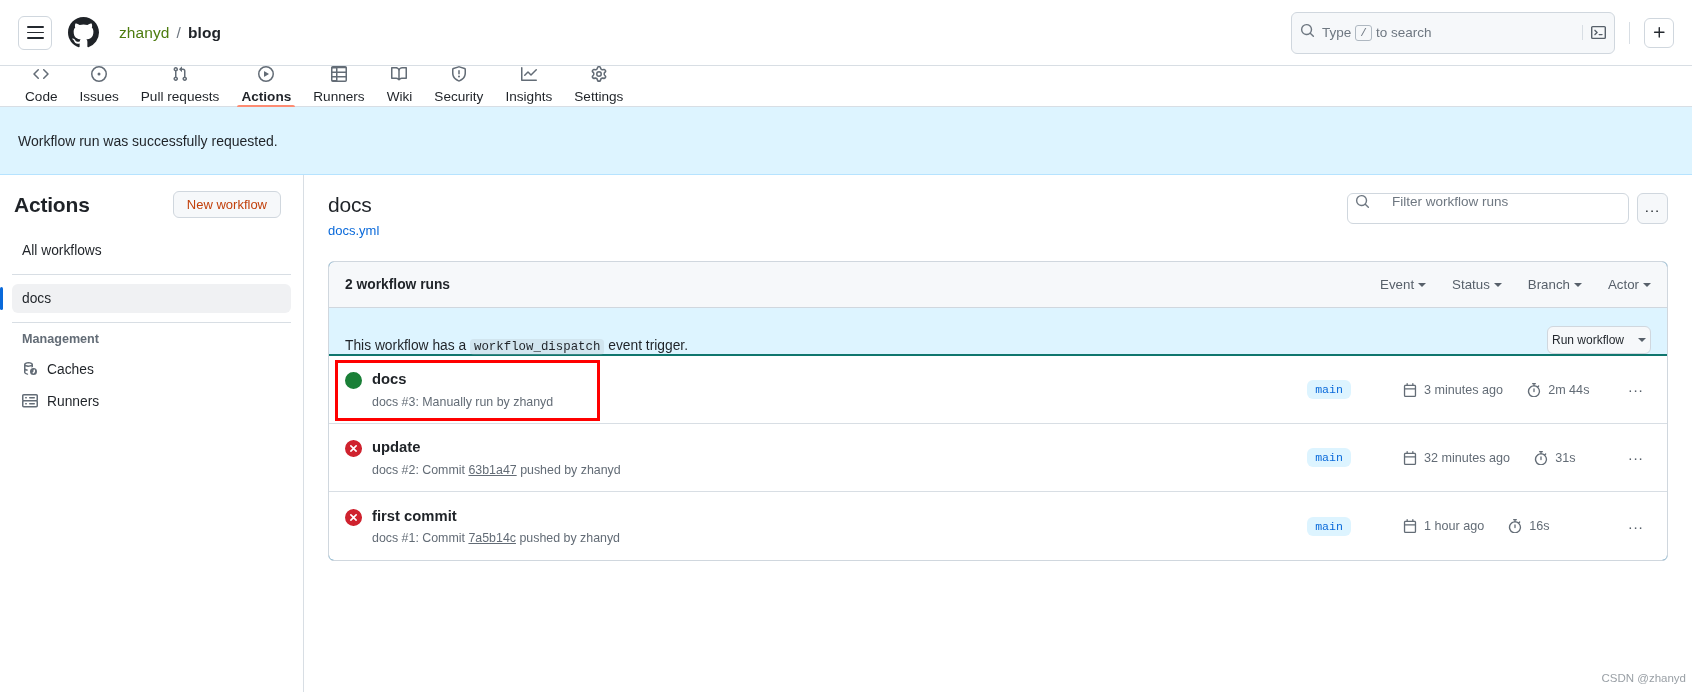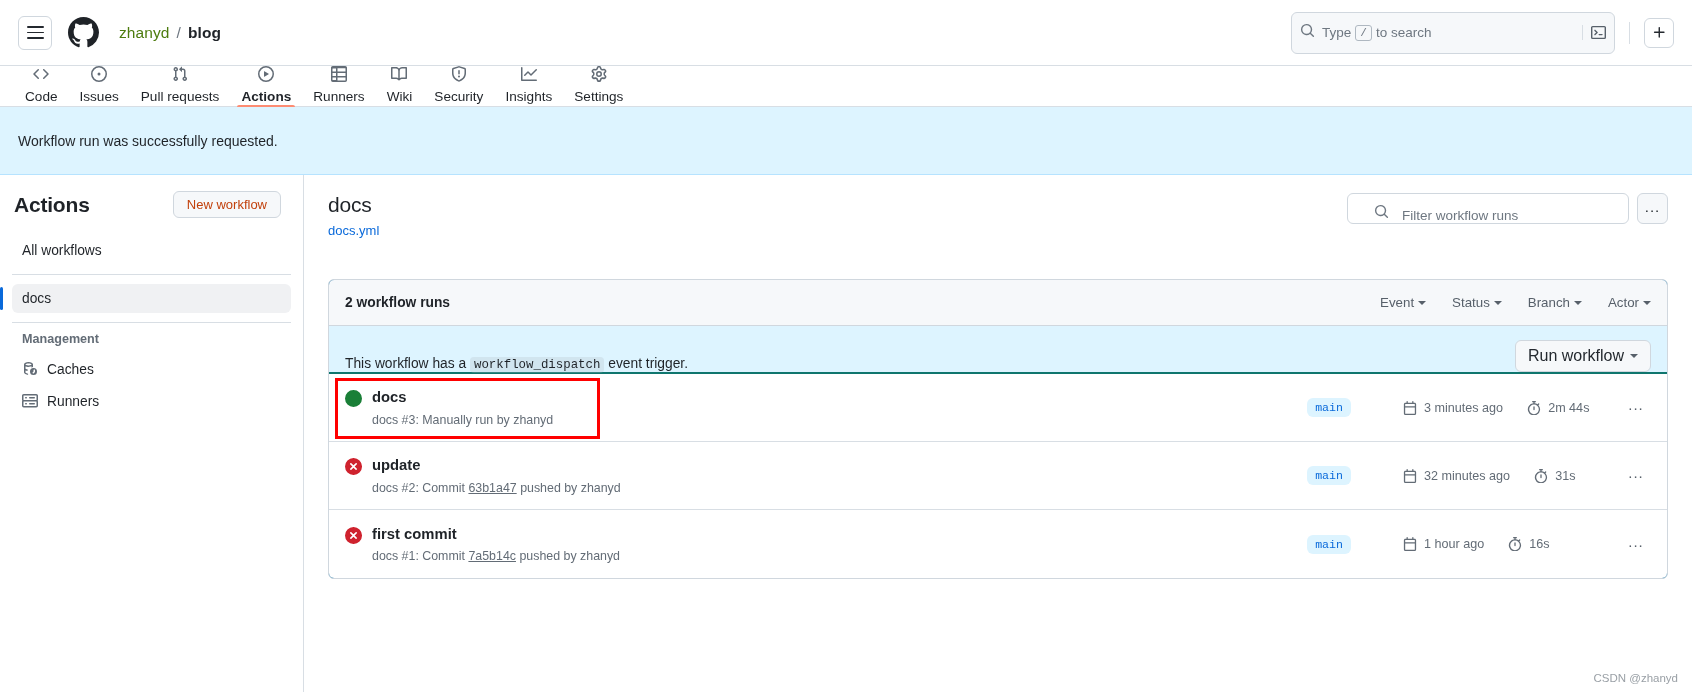--- a/index.html
+++ b/index.html
@@ -184,38 +184,38 @@
   .wf-title { font-size: 21px; font-weight: 400; letter-spacing: -.2px; color: #1f2328; }
   .wf-file {
     font-size: 13px; color: #0969da;
     margin-top: 6px; cursor: pointer; display: inline-block;
   }
   .main-head-right { margin-left: auto; display: flex; align-items: center; gap: 8px; }
   .filter-input {
     width: 282px; height: 31px;
     border: 1px solid #d0d7de; border-radius: 6px;
     background: #fff;
-    display: flex; align-items: flex-end;
-    padding: 0 26px; gap: 13px;
+    display: flex; align-items: flex-start;
+    padding: 0 7px; gap: 22px;
     cursor: text;
   }
   .filter-input .ph { font-size: 13.5px; color: #6e7781; }
   .dots-btn {
     width: 31px; height: 31px;
     border: 1px solid #d0d7de; border-radius: 6px;
     background: #f6f8fa;
     display: flex; align-items: center; justify-content: center;
     cursor: pointer; color: #24292f;
     font-size: 15px; letter-spacing: 1px; line-height: 1;
     padding-bottom: 5px;
   }
 
   
   .runs-card {
-    margin-top: 40px;
+    margin-top: 22px;
     border: 1px solid #d0d7de;
     border-radius: 6px;
     overflow: hidden;
     background: #0369a1;
   }
   .runs-head {
     height: 46px;
     background: #f6f8fa;
     border-bottom: 1px solid #d0d7de;
     display: flex; align-items: center;
@@ -247,25 +247,25 @@
     font-family: "Liberation Mono", monospace;
     font-size: 12.4px;
     background: rgba(175,184,193,.25);
     padding: 1px 4px; border-radius: 4px;
   }
   .run-wf-btn {
     margin-left: auto;
     border: 1px solid #d0d7de;
     border-radius: 6px;
     background: #f6f8fa;
-    font-size: 16px;
-    padding: 6px 12px;
+    font-size: 12px;
+    padding: 6px 4px;
     cursor: pointer;
     color: #24292f;
-    display: flex; align-items: center; gap: 6px;
+    display: flex; align-items: center; gap: 14px;
     font-family: inherit;
   }
 
   .run-row {
     display: flex; align-items: center;
     padding: 13px 16px;
     border-bottom: 1px solid #d8dee4;
     min-height: 68px;
     position: relative;
     background: #fff;
@@ -314,21 +314,21 @@
     position: absolute;
     border: 3px solid #ff0000;
     pointer-events: none;
     left: 6px; top: 4px;
     width: 265px; height: 61px;
     z-index: 5;
   }
 
   .watermark {
     position: absolute;
-    right: 14px; bottom: 8px;
+    right: 6px; bottom: 8px;
     font-size: 11.5px;
     color: #9aa0a6;
   }
 </style>
 </head>
 <body>
 
 <div class="header">
   <div class="hamburger">
     <span></span>

